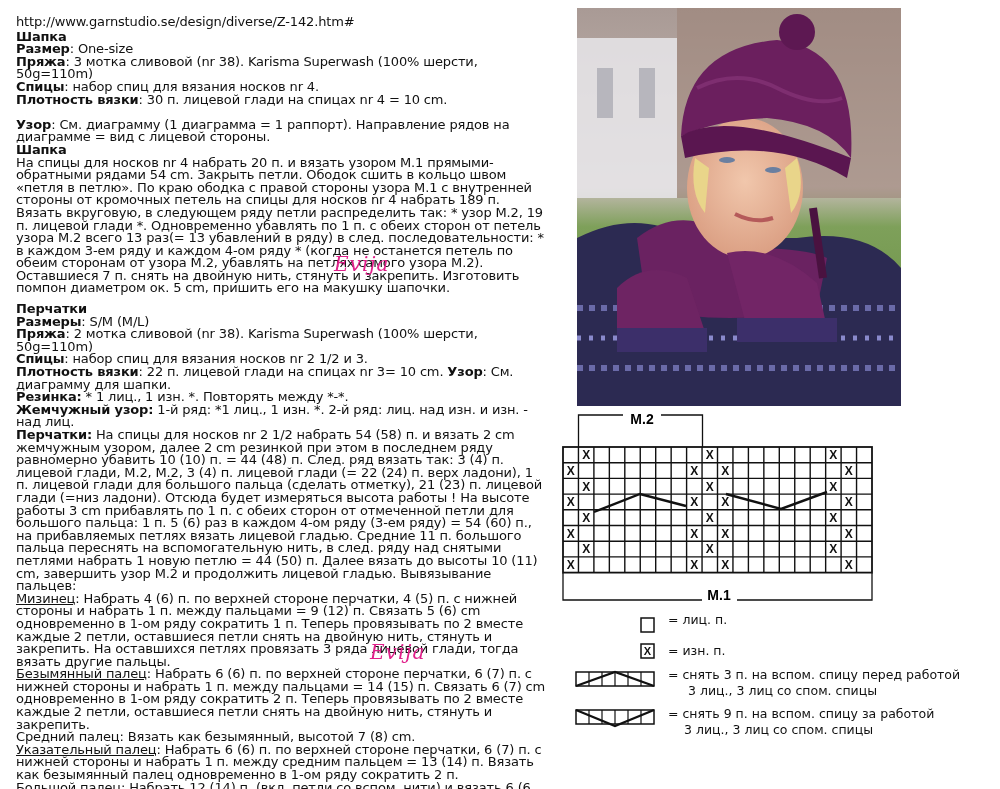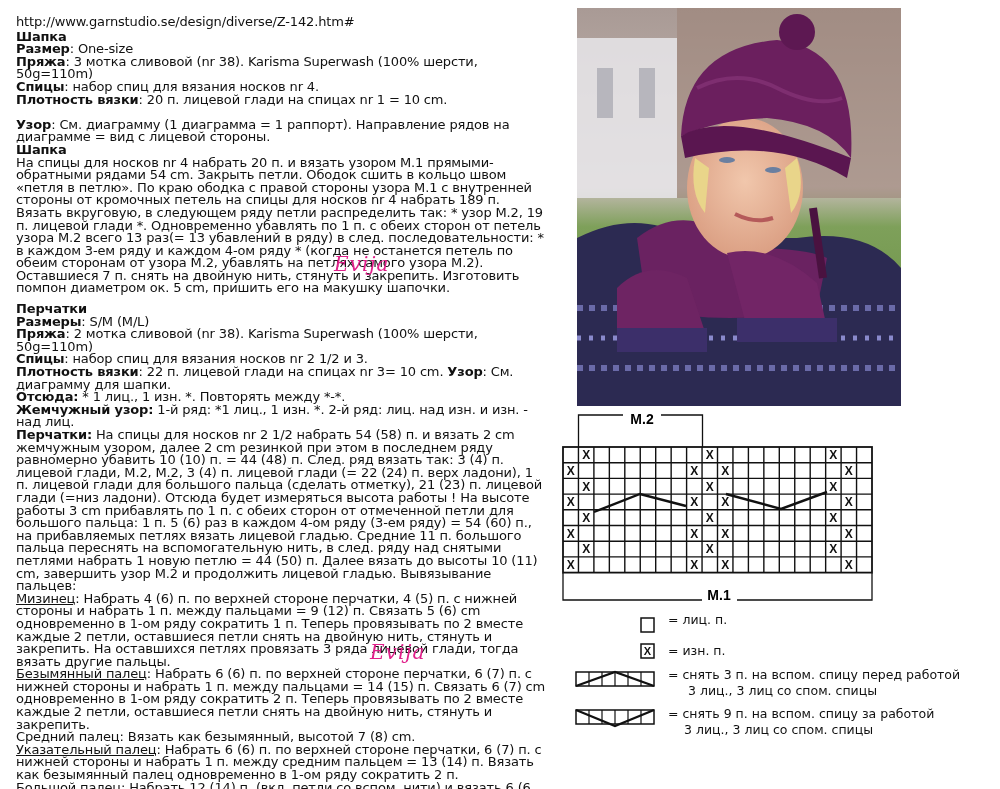--- a/index.html
+++ b/index.html
@@ -24,33 +24,33 @@
 </head>
 <body>
 
 <div class="text-col">
   <p class="url">http://www.garnstudio.se/design/diverse/Z-142.htm#</p>
 
   <p><span class="b">Шапка</span></p>
   <p><span class="b">Размер</span><span>: One-size</span></p>
   <p><span class="b">Пряжа</span><span>: 3 мотка сливовой (nr 38). Karisma Superwash (100% шерсти, 50g=110m)</span></p>
   <p><span class="b">Спицы</span><span>: набор спиц для вязания носков nr 4.</span></p>
-  <p><span class="b">Плотность вязки</span><span>: 20 п. лицевой глади на спицах nr 1 = 10 cm.</span></p>
+  <p><span class="b">Плотность вязки</span><span>: 30 п. лицевой глади на спицах nr 4 = 10 cm.</span></p>
   <div class="gap"></div>
   <p><span class="b">Узор</span><span>: См. диаграмму (1 диаграмма = 1 раппорт). Направление рядов на диаграмме = вид с лицевой стороны.</span></p>
   <p><span class="b">Шапка</span></p>
   <p>На спицы для носков nr 4 набрать 20 п. и вязать узором М.1 прямыми-обратными рядами 54 cm. Закрыть петли. Ободок сшить в кольцо швом «петля в петлю». По краю ободка с правой стороны узора М.1 с внутренней стороны от кромочных петель на спицы для носков nr 4 набрать 189 п. Вязать вкруговую, в следующем ряду петли распределить так: * узор М.2, 19 п. лицевой глади *. Одновременно убавлять по 1 п. с обеих сторон от петель узора М.2 всего 13 раз(= 13 убавлений в ряду) в след. последовательности: * в каждом 3-ем ряду и каждом 4-ом ряду * (когда не останется петель по обеим сторонам от узора М.2, убавлять на петлях самого узора М.2). Оставшиеся 7 п. снять на двойную нить, стянуть и закрепить. Изготовить помпон диаметром ок. 5 cm, пришить его на макушку шапочки.</p>
   <div class="gap2"></div>
 
   <p><span class="b">Перчатки</span></p>
   <p><span class="b">Размеры</span><span>: S/M (M/L)</span></p>
   <p><span class="b">Пряжа</span><span>: 2 мотка сливовой (nr 38). Karisma Superwash (100% шерсти, 50g=110m)</span></p>
   <p><span class="b">Спицы</span><span>: набор спиц для вязания носков nr 2 1/2 и 3.</span></p>
   <p><span class="b">Плотность вязки</span><span>: 22 п. лицевой глади на спицах nr 3= 10 cm. </span><span class="b">Узор</span><span>: См. диаграмму для шапки.</span></p>
-  <p><span class="b">Отсюда:</span><span> * 1 лиц., 1 изн. *. Повторять между *-*.</span></p>
+  <p><span class="b">Резинка:</span><span> * 1 лиц., 1 изн. *. Повторять между *-*.</span></p>
   <p><span class="b">Жемчужный узор:</span><span> 1-й ряд: *1 лиц., 1 изн. *. 2-й ряд: лиц. над изн. и изн. - над лиц.</span></p>
   <p><span class="b">Перчатки:</span><span> На спицы для носков nr 2 1/2 набрать 54 (58) п. и вязать 2 cm жемчужным узором, далее 2 cm резинкой при этом в последнем ряду равномерно убавить 10 (10) п. = 44 (48) п. След. ряд вязать так: 3 (4) п. лицевой глади, М.2, М.2, 3 (4) п. лицевой глади (= 22 (24) п. верх ладони), 1 п. лицевой глади для большого пальца (сделать отметку), 21 (23) п. лицевой глади (=низ ладони). Отсюда будет измеряться высота работы ! На высоте работы 3 cm прибавлять по 1 п. с обеих сторон от отмеченной петли для большого пальца: 1 п. 5 (6) раз в каждом 4-ом ряду (3-ем ряду) = 54 (60) п., на прибавляемых петлях вязать лицевой гладью. Средние 11 п. большого пальца переснять на вспомогательную нить, в след. ряду над снятыми петлями набрать 1 новую петлю = 44 (50) п. Далее вязать до высоты 10 (11) cm, завершить узор М.2 и продолжить лицевой гладью. Вывязывание пальцев:</span></p>
   <p><span class="u">Мизинец</span><span>: Набрать 4 (6) п. по верхней стороне перчатки, 4 (5) п. с нижней стороны и набрать 1 п. между пальцами = 9 (12) п. Связать 5 (6) cm одновременно в 1-ом ряду сократить 1 п. Теперь провязывать по 2 вместе каждые 2 петли, оставшиеся петли снять на двойную нить, стянуть и закрепить.  На оставшихся петлях провязать 3 ряда лицевой глади, тогда вязать другие пальцы.</span></p>
   <p><span class="u">Безымянный палец</span><span>: Набрать 6 (6) п. по верхней стороне перчатки, 6 (7) п. с нижней стороны и набрать 1 п. между пальцами = 14 (15) п. Связать 6 (7) cm одновременно в 1-ом ряду сократить 2 п. Теперь провязывать по 2 вместе каждые 2 петли, оставшиеся петли снять на двойную нить, стянуть и закрепить.</span></p>
   <p>Средний палец: Вязать как безымянный, высотой 7 (8) cm.</p>
   <p><span class="u">Указательный палец</span><span>: Набрать 6 (6) п. по верхней стороне перчатки, 6 (7) п. с нижней стороны и набрать 1 п. между средним пальцем = 13 (14) п. Вязать как безымянный палец одновременно в 1-ом ряду сократить 2 п.</span></p>
   <p><span class="u">Большой палец</span><span>: Набрать 12 (14) п. (вкл. петли со вспом. нити) и вязать 6 (6 1/2) cm лицевой гладью, закончить как безымянный палец. Сшить небольшие открытые участки между пальцами.</span></p>
 </div>
 
 <div class="watermark" style="left:334px; top:252px;">Evija</div>

